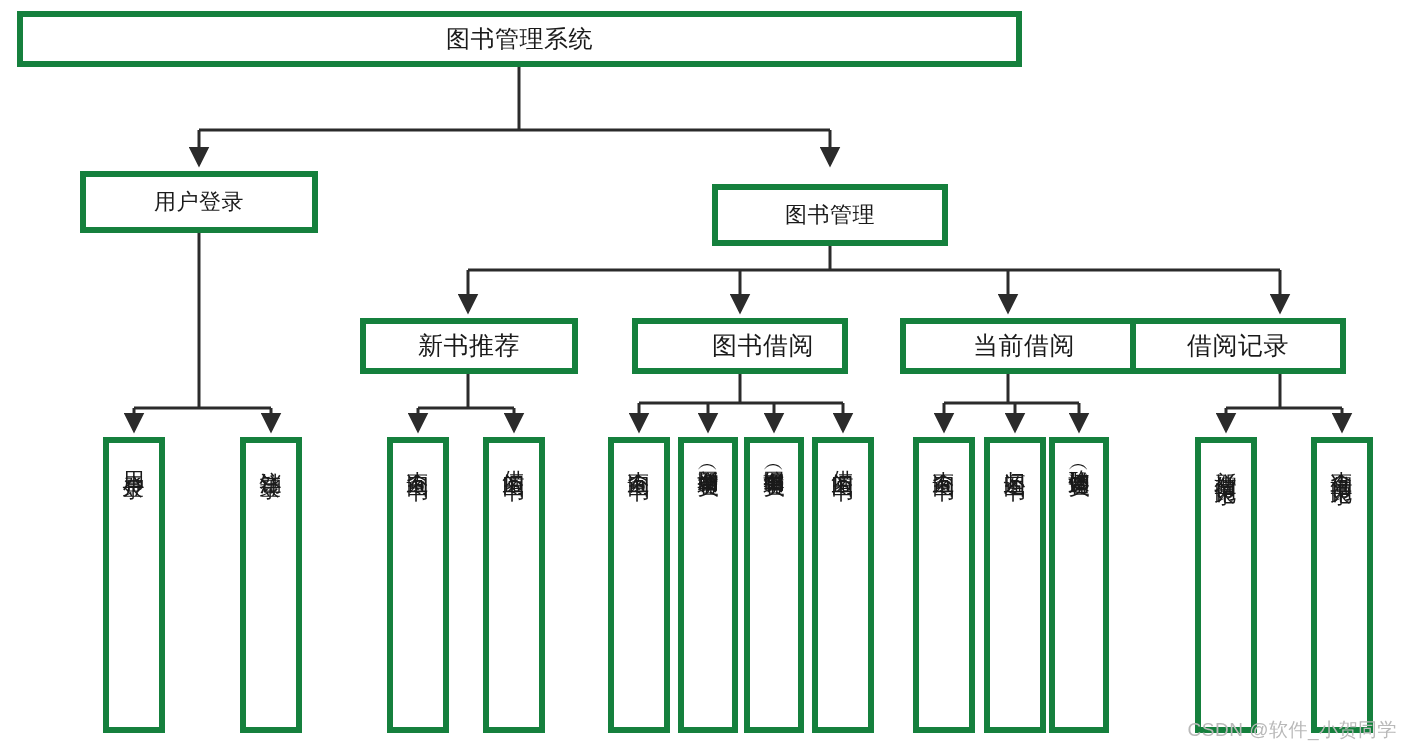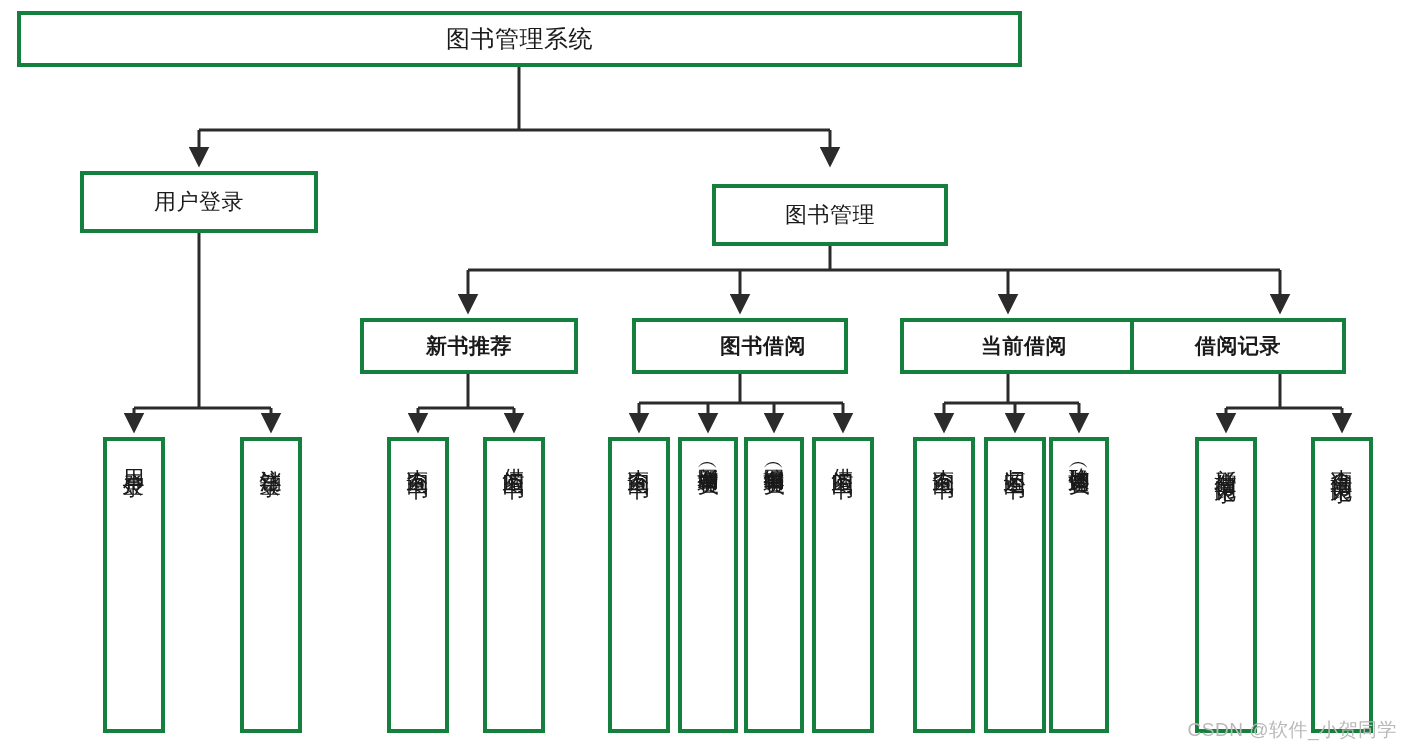--- a/index.html
+++ b/index.html
@@ -21,37 +21,37 @@
     left: 0;
     top: 0;
     width: 1405px;
     height: 747px;
     pointer-events: none;
   }
   .node {
     position: absolute;
     box-sizing: border-box;
     background: #ffffff;
-    border: 4px solid #15803d;
+    border: 6px solid #15803d;
     display: flex;
     align-items: center;
     justify-content: center;
     color: #1a1a1a;
   }
   .node-label {
     display: block;
     text-align: center;
     line-height: 1.18;
     letter-spacing: 0.5px;
     white-space: nowrap;
   }
   
   .tier-root .node-label { font-size: 24px; }
   .tier-2 .node-label { font-size: 22px; }
-  .tier-3 .node-label { font-size: 21px; font-weight: bold; }
+  .tier-3 .node-label { font-size: 25px; }
   
   .tier-leaf {
     align-items: flex-start;
     padding-top: 10px;
   }
   .tier-leaf .node-label {
     writing-mode: vertical-rl;
     text-orientation: upright;
     font-size: 22px;
     line-height: 1.05;

